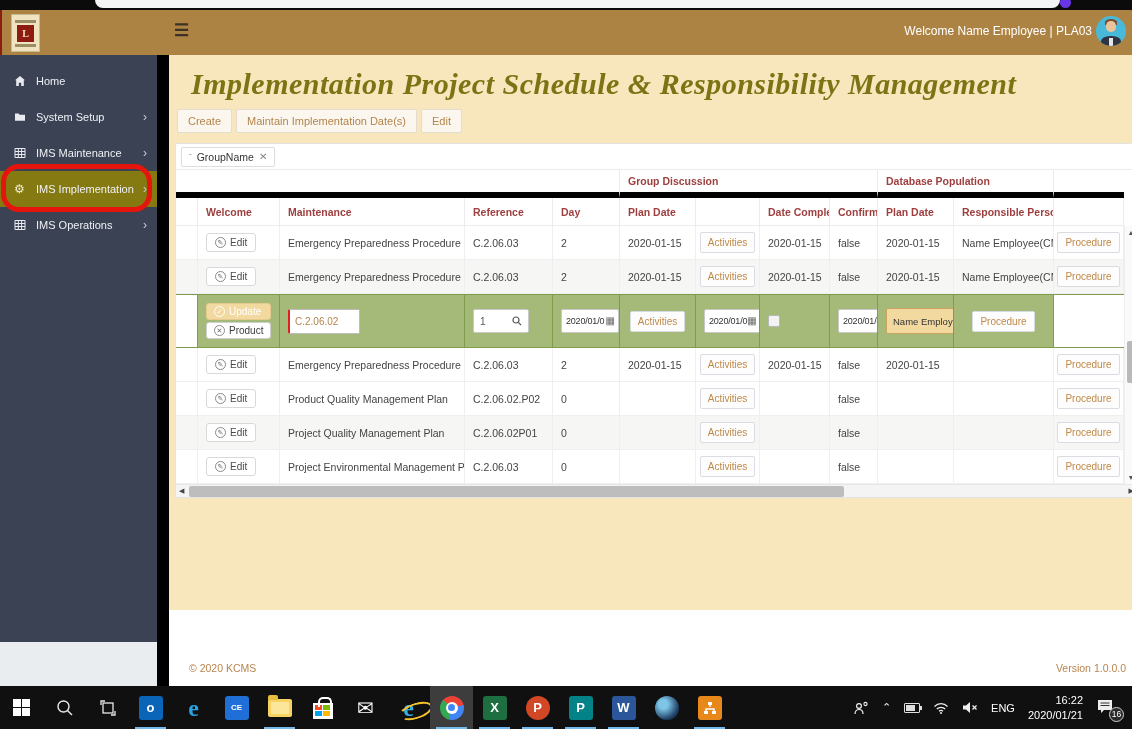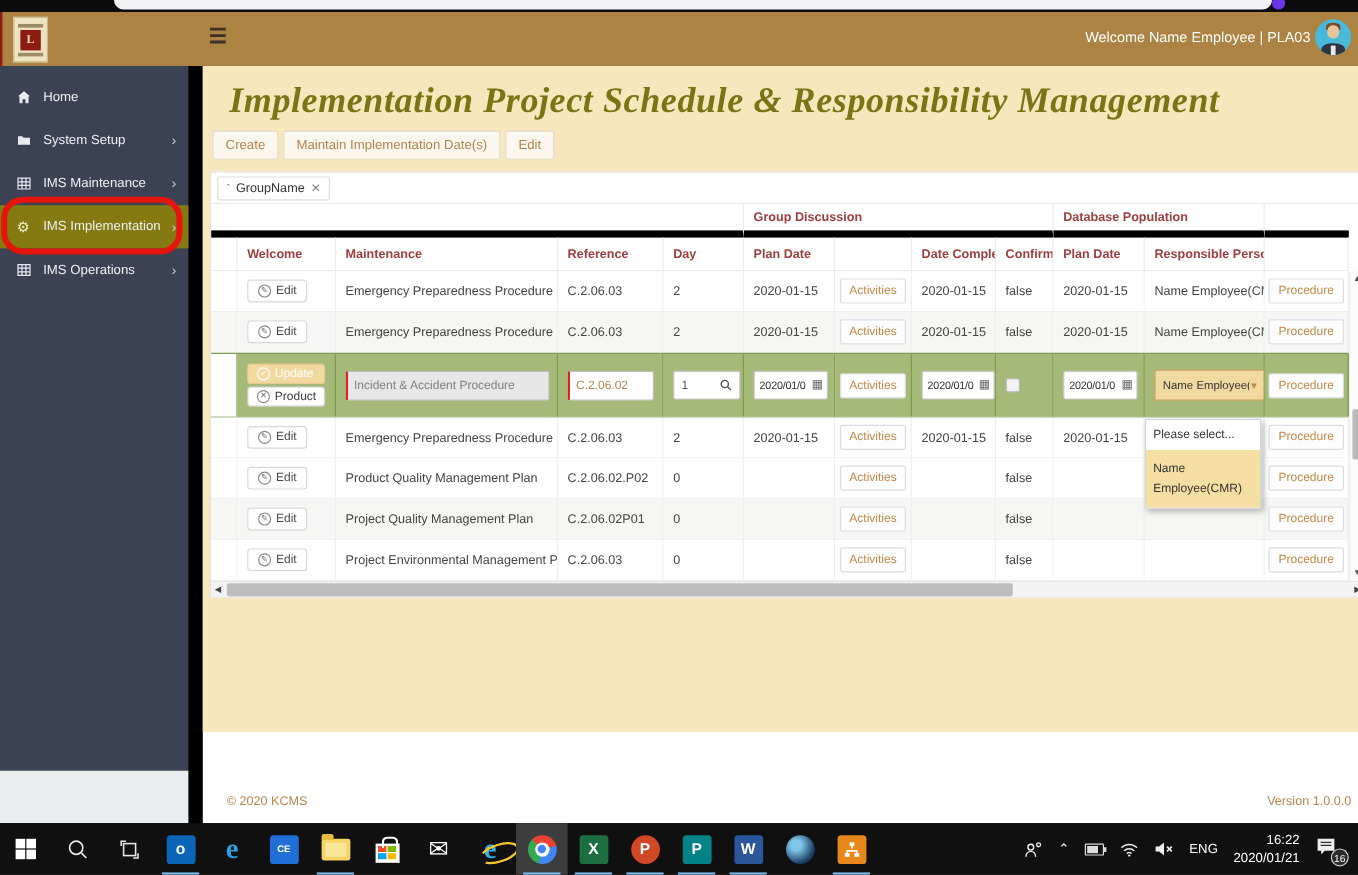--- a/index.html
+++ b/index.html
@@ -316,23 +316,20 @@
                     <span class="cicon">✓</span>
                     <span>Update</span>
                   </button>
                 <button class="btn-cnl">
                     <span class="cicon">✕</span>
                     <span>Product</span>
                   </button>
               </div>
             </div>
             <div class="c">
-                <input class="inp desc" value="Incident &amp; Accident Procedure" style="">
-              </div>
-            <div class="c">
                 <input class="inp ref" value="C.2.06.02" style="">
               </div>
             <div class="c">
               <span class="daybox">
                 <span class="dval">1</span>
                 <svg width="10" height="10" viewBox="0 0 10 10">
                     <circle cx="4" cy="4" r="3" stroke="#555" fill="none" stroke-width="1.2"></circle>
                     <path d="M6.3 6.3 L9 9" stroke="#555" stroke-width="1.2"></path>
                   </svg>
               </span>
@@ -479,24 +476,20 @@
       </div>
 
       <div class="hscroll">
         <span class="h-arrow">◀</span>
         <div class="h-track">
             <div class="h-thumb"></div>
           </div>
         <span class="h-arrow">▶</span>
       </div>
 
-      <div class="dropdown">
-        <div class="opt">Please select...</div>
-        <div class="opt hl">Name Employee(CMR)</div>
-      </div>
     </div>
   </div>
 
   <div class="footer-bar">
     <span>© 2020 KCMS</span>
     <span>Version 1.0.0.0</span>
   </div>
 </div>
 
 <div class="taskbar">

